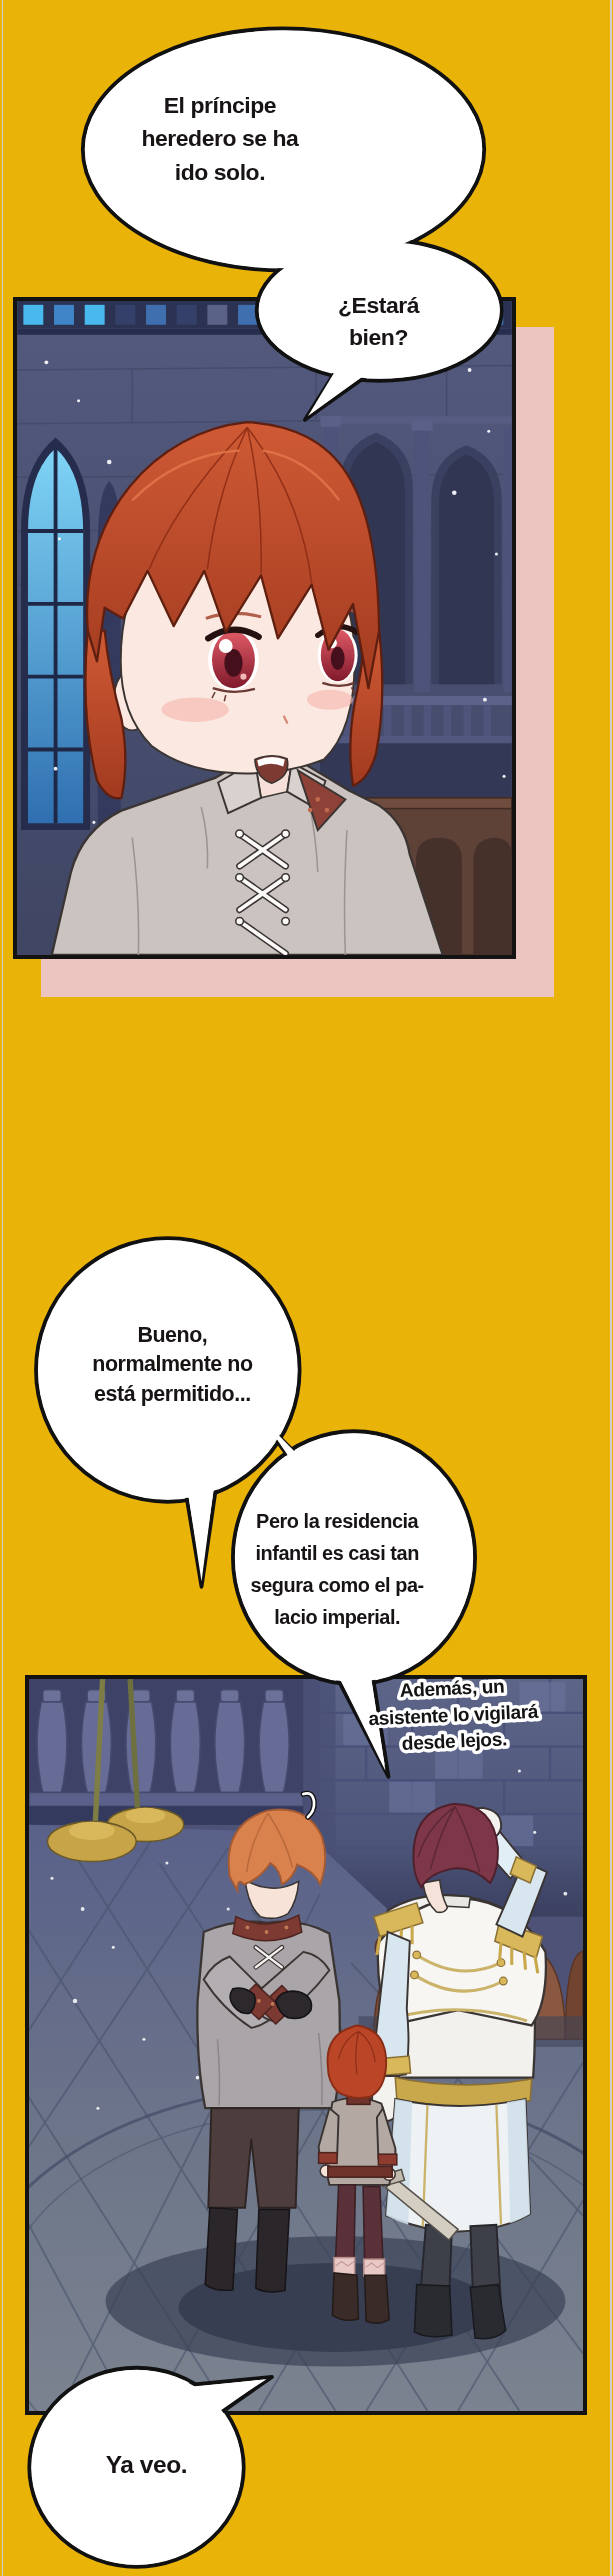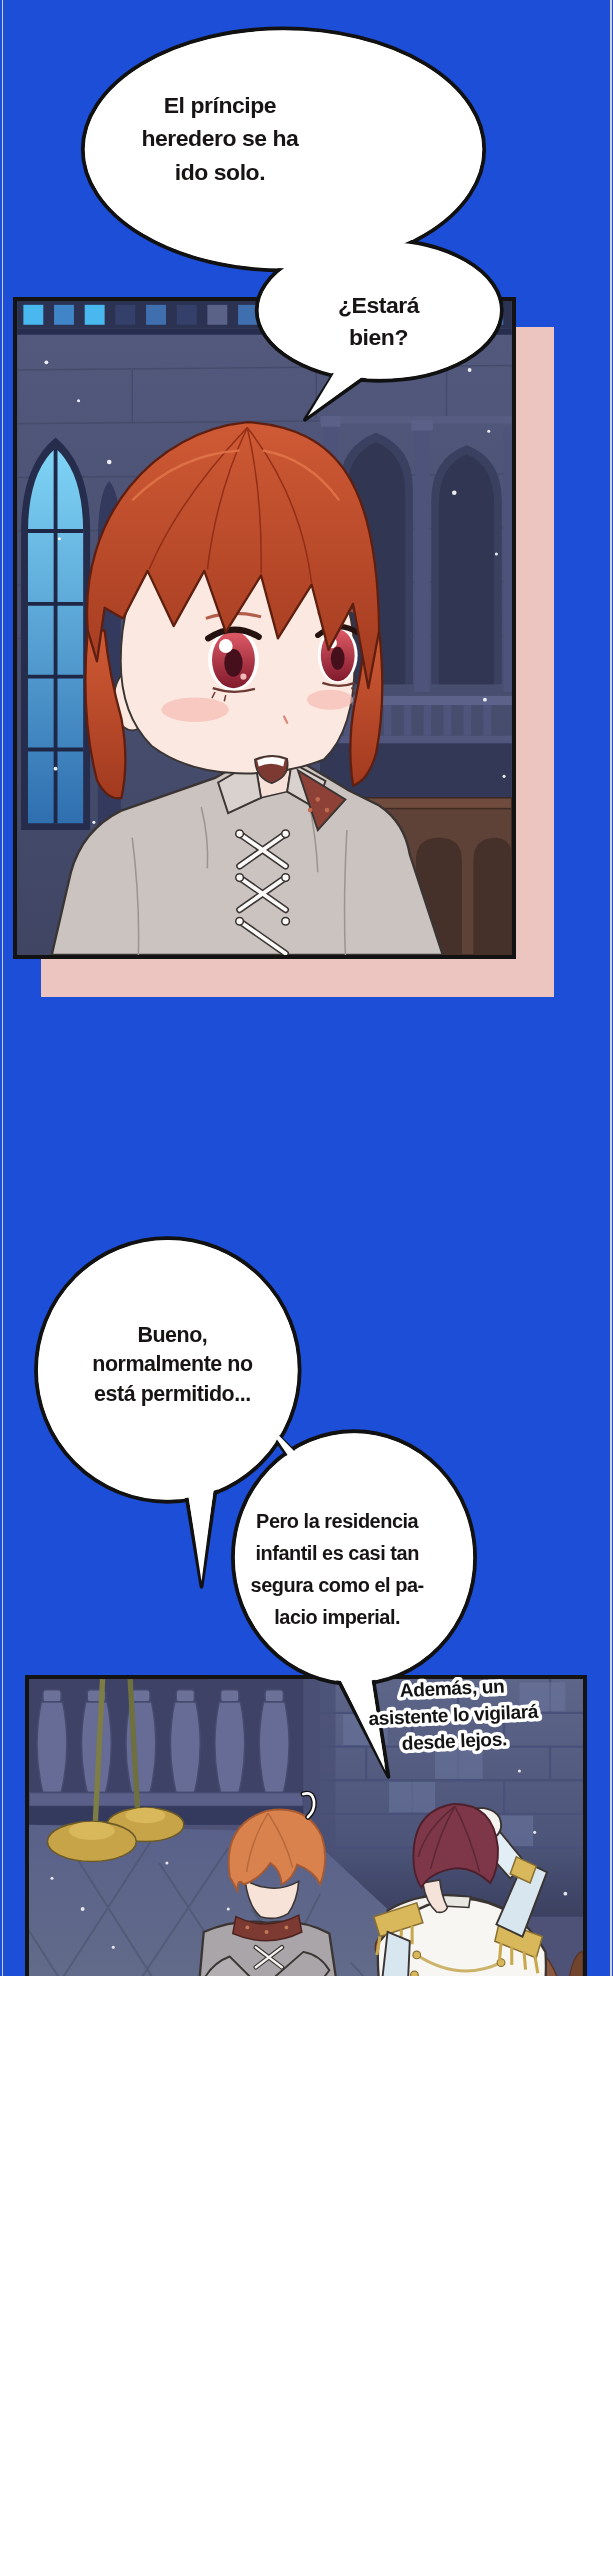--- a/index.html
+++ b/index.html
@@ -1,16 +1,16 @@
 <!DOCTYPE html>
 <html style="font-size:12.3px"><head>
 <meta charset="utf-8">
 <style>
   html,body{margin:0;padding:0;background:#ffffff;}
-  .page{position:relative;width:613px;height:1976px;background:#1d4ed8;overflow:hidden;
+  .page{position:relative;width:613px;height:2576px;background:#eab308;overflow:hidden;
         font-family:"Liberation Sans",sans-serif;}
   .abs{position:absolute;}
   .shadow-rect{position:absolute;background:#ecc5c0;}
   .panel{position:absolute;border:4.6px solid #131313;overflow:hidden;background:#3d4266;}
   .edge{position:absolute;top:0;width:1.5px;height:2576px;background:#cfcfcf;}
   svg{display:block;}
   .btxt{font-family:"Liberation Sans",sans-serif;font-weight:700;fill:#181414;
         text-anchor:middle;letter-spacing:-0.6px;}
   .cap{font-family:"Liberation Sans",sans-serif;font-weight:700;fill:#141414;
        stroke:#ffffff;stroke-width:9px;paint-order:stroke;stroke-linejoin:round;

